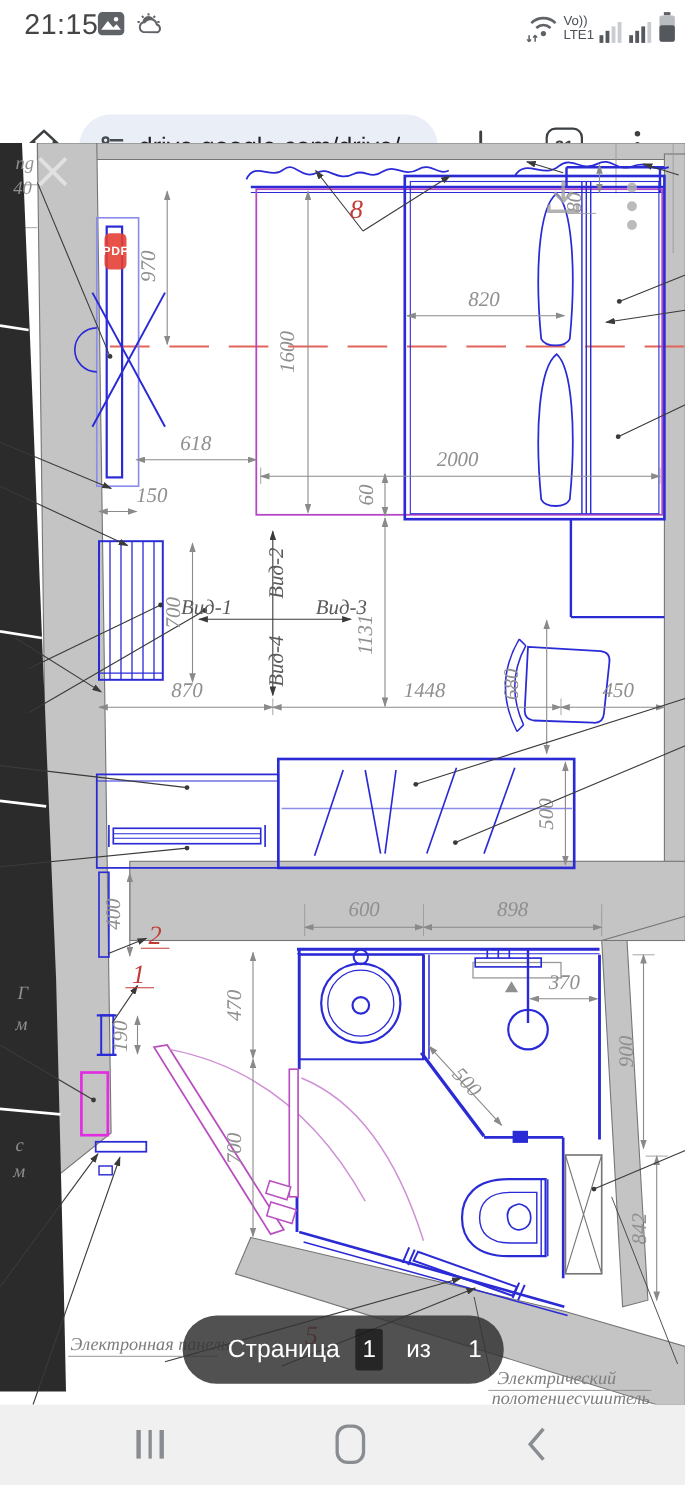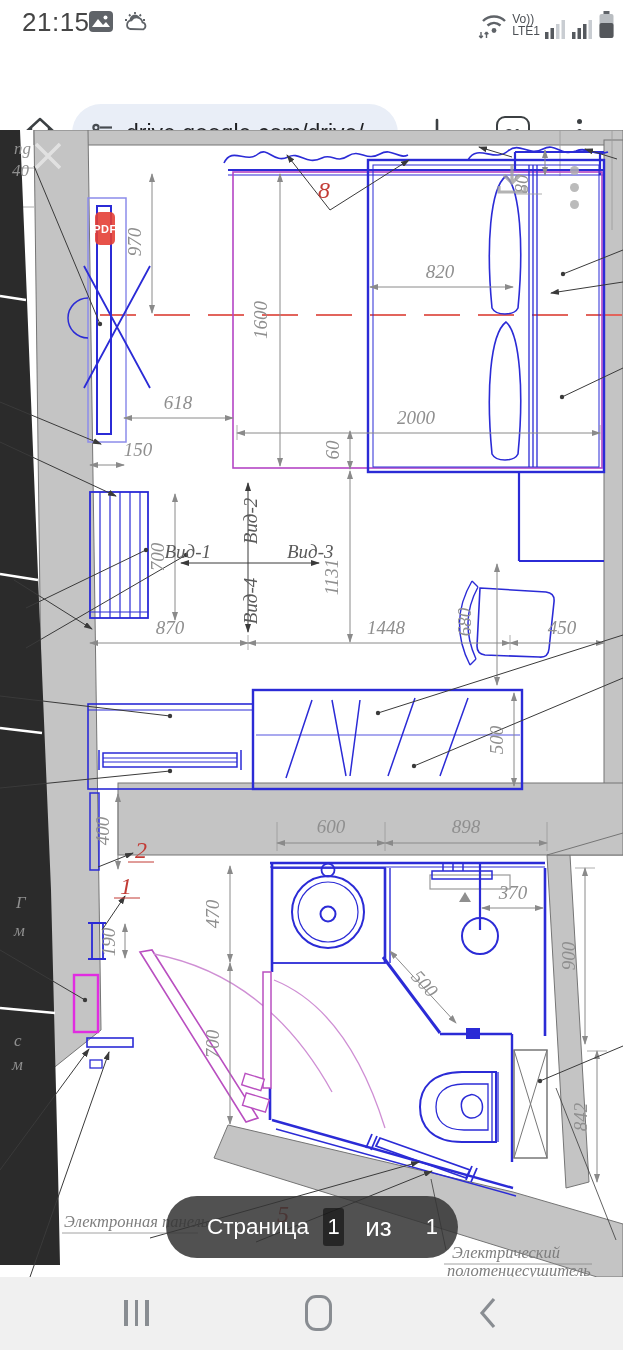--- a/index.html
+++ b/index.html
@@ -36,21 +36,21 @@
   #dlic{left:492px;top:158px;}
   #okebab{left:570px;top:166px;display:flex;flex-direction:column;gap:8px;}
   #okebab i{width:9px;height:9px;border-radius:50%;background:rgba(175,175,175,.85);}
   
   #pagepill{position:absolute;left:166px;top:1196px;width:292px;height:62px;border-radius:31px;
             background:rgba(52,52,52,.86);display:flex;align-items:center;color:#fff;
             padding:0 20px 0 21px;}
   #pp-label{font-size:22.5px;margin-left:20px;}
   #pp-box{width:58px;height:38px;background:rgba(16,16,16,.65);border-radius:3px;margin-left:14px;
           display:flex;align-items:center;justify-content:center;font-size:22px;}
-  #pp-of{font-size:26px;margin-left:21px;}
+  #pp-of{font-size:22px;margin-left:21px;}
   #pp-total{font-size:22px;margin-left:34px;}
   
   #navbar{position:absolute;left:0;top:1277px;width:623px;height:73px;background:#f0f0f0;}
   #recents{position:absolute;left:124px;top:23px;display:flex;gap:7px;}
   #recents i{width:3.5px;height:26px;background:#898d92;}
   #homebtn{position:absolute;left:305px;top:18px;width:27px;height:36px;border:3.2px solid #898d92;border-radius:11px;}
   #backbtn{position:absolute;left:478px;top:20px;}
 </style>
 </head>
 <body>

